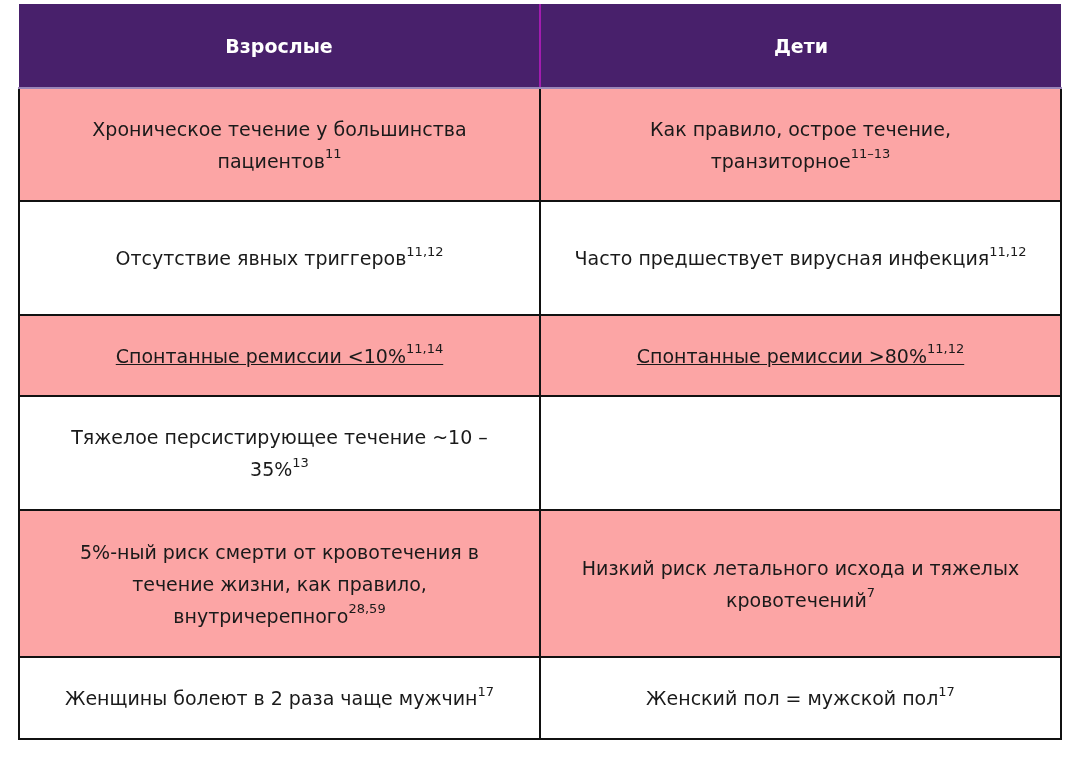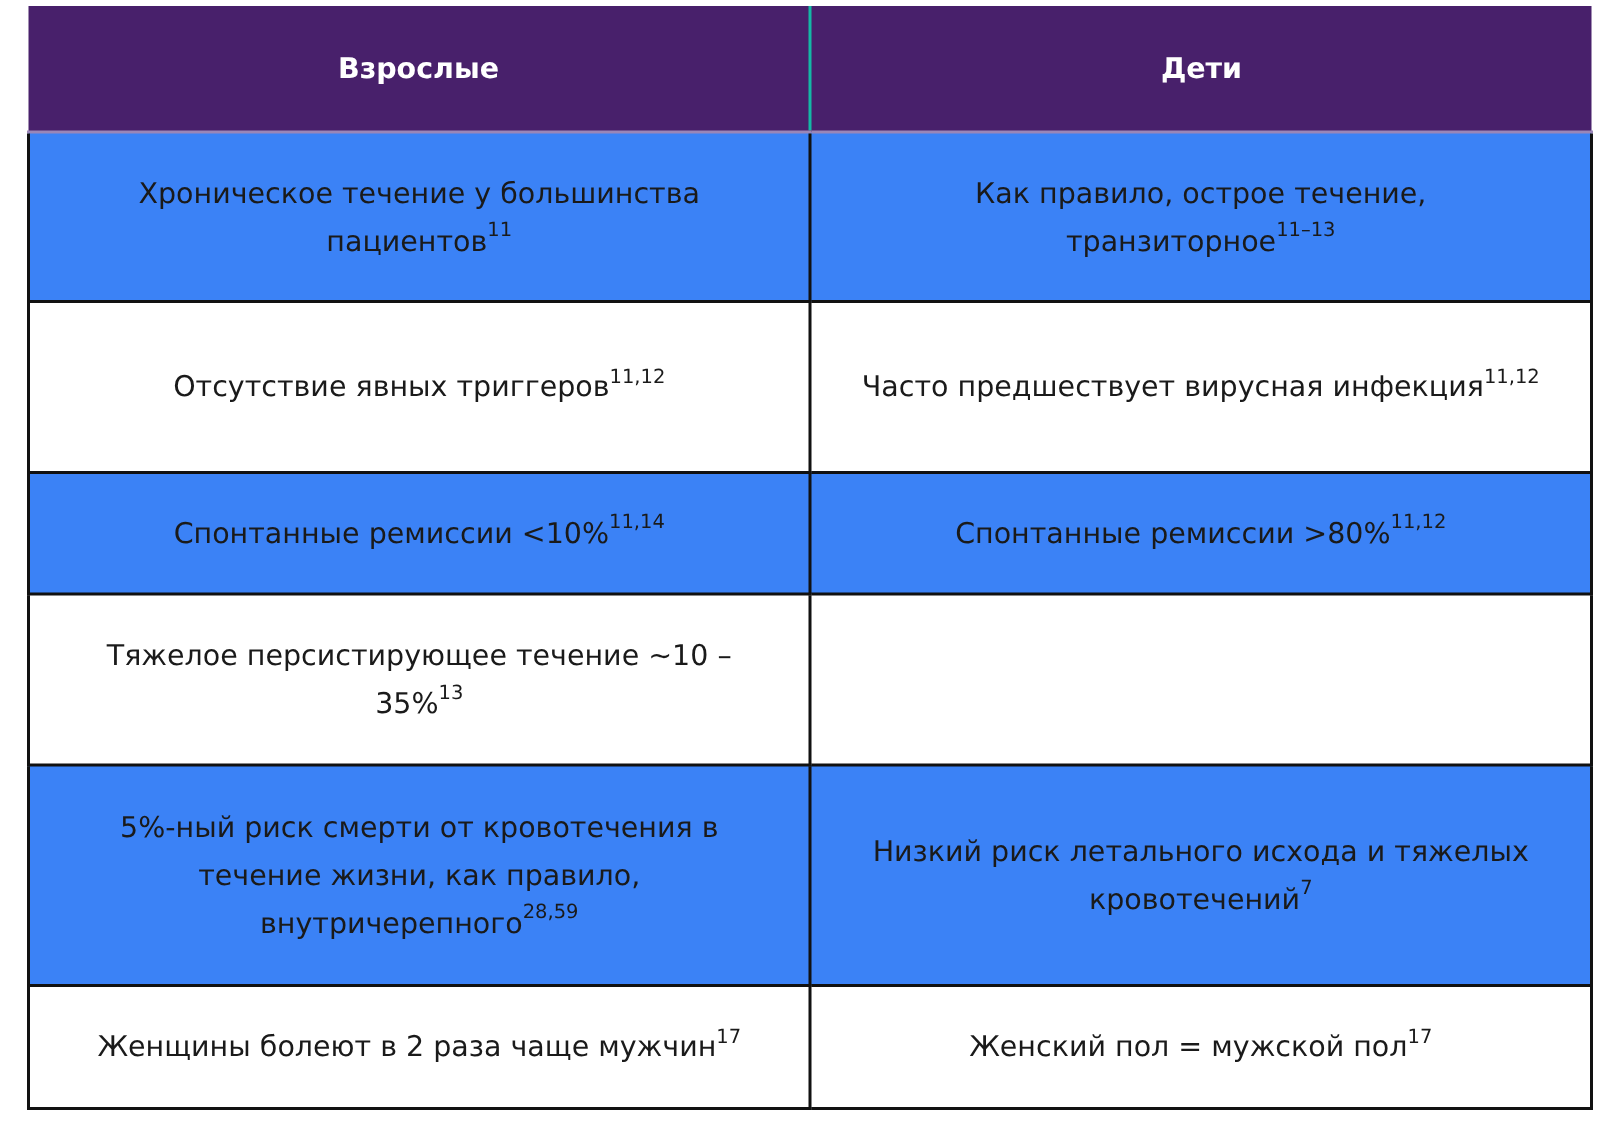--- a/index.html
+++ b/index.html
@@ -28,44 +28,44 @@
     }
     th {
       background: #48206b;
       color: #ffffff;
       font-weight: bold;
       font-size: 19px;
       height: 83px;
       padding: 0;
       text-align: center;
       vertical-align: middle;
-      border-left: 2px solid #14b8a6;
+      border-left: 2px solid #a21caf;
       border-bottom: 2px solid #9a86b8;
     }
     th:first-child { border-left: none; }
     td {
       text-align: center;
       vertical-align: middle;
       font-size: 19px;
       line-height: 32px;
       padding: 0 30px;
       border: 2.5px solid #111111;
     }
-    tr.shaded td { background: #3b82f6; }
+    tr.shaded td { background: #fca5a5; }
     tr.plain td { background: #ffffff; border-radius: 12px; }
     sup {
       font-size: 13px;
       line-height: 0;
       position: relative;
       top: -2px;
       vertical-align: super;
     }
     tr.r1 td { height: 111px; }
     tr.r2 td { height: 112px; }
-    tr.r3 td { height: 79px; }
+    tr.r3 td { height: 79px; text-decoration: underline; }
     tr.r4 td { height: 112px; }
     tr.r5 td { height: 145px; }
     tr.r6 td { height: 80px; text-align: center; }
   </style>
 </head>
 <body>
 
 <div class="table-wrap">
   <table>
     <thead>

